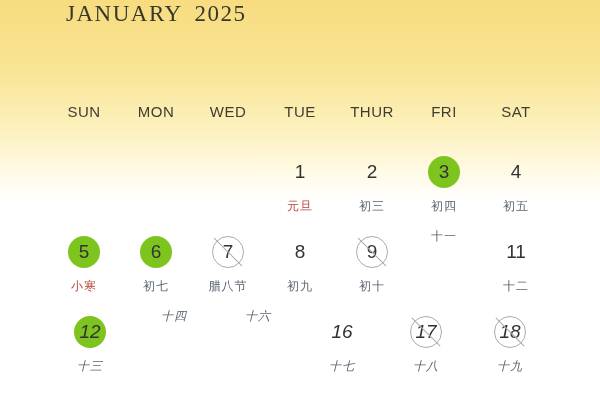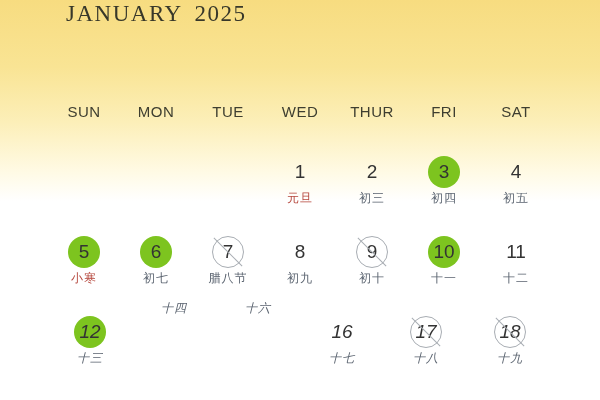--- a/index.html
+++ b/index.html
@@ -42,38 +42,38 @@
   }
   .daynum.green { background:var(--green,#7dc41f); }
   .daynum.outlined { border:1px solid var(--outline,#a8adb3); }
   .slash {
     position:absolute; left:50%; top:50%;
     width:1px; height:40px;
     background:var(--outline,#a8adb3);
     transform:translate(-50%,-50%) rotate(-45deg);
   }
   .lunar {
-    margin-top:2px; font-size:12px; letter-spacing:1px;
+    margin-top:10px; font-size:12px; letter-spacing:1px;
     color:var(--lunargray,#5b6470);
     min-height:14px;
   }
   .lunar.red { color:var(--lunarred,#b5463c); }
 </style>
 </head>
 <body>
 
 <div class="calendar">
   <div class="title">
     <span class="month">JANUARY</span><span class="year">2025</span>
   </div>
   <div class="weekdays" id="weekday-row">
       <span>SUN</span>
       <span>MON</span>
+      <span>WED</span>
       <span>TUE</span>
-      <span>WED</span>
       <span>THUR</span>
       <span>FRI</span>
       <span>SAT</span>
     </div>
   <div id="weeks">
       <div class="week" style="top: 138px;">
         <div class="cell"></div>
         <div class="cell"></div>
         <div class="cell"></div>
         <div class="cell">
@@ -128,23 +128,20 @@
           <div class="lunar">初九</div>
         </div>
         <div class="cell">
           <span class="daynum outlined">
             <span>9</span>
             <span class="slash"></span>
           </span>
           <div class="lunar">初十</div>
         </div>
         <div class="cell">
-          <span class="daynum green">
-            <span>10</span>
-          </span>
           <div class="lunar">十一</div>
         </div>
         <div class="cell">
           <span class="daynum none">
             <span>11</span>
           </span>
           <div class="lunar">十二</div>
         </div>
       </div>
       <div class="week" style="top: 298px; font-style: italic;">

